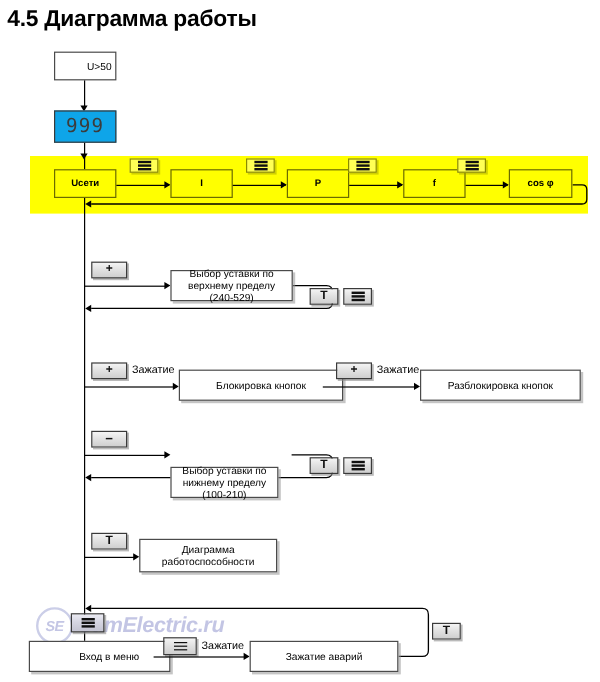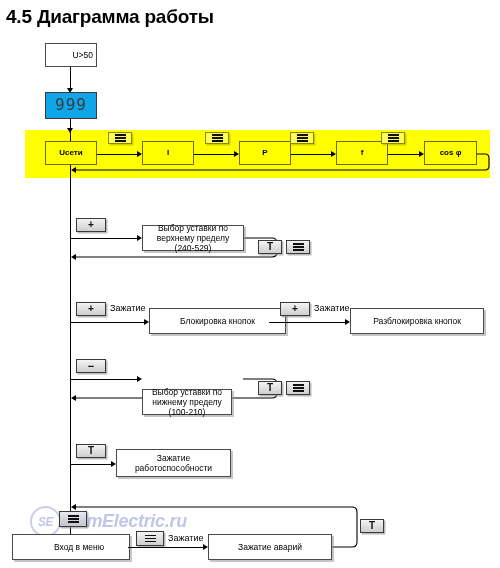--- a/index.html
+++ b/index.html
@@ -355,38 +355,38 @@
       </span>
   </div>
   <div class="arrow left" style="left:71px; top:395px;"></div>
 
   <div class="keybtn" style="left:76px; top:444px; width:30px; height:14px;">
     <span class="glyph-t">T</span>
   </div>
   <div class="ln h" style="left:70px; top:464px; width:44px;"></div>
   <div class="arrow right" style="left:111px; top:461px;"></div>
   <div class="node shadowed small-lbl" style="left:116px; top:449px; width:115px; height:28px;">
-    <span>Зажатие работоспособности</span>
+    <span>Диаграмма работоспособности</span>
   </div>
 
   <div class="watermark">
     <div class="wm-logo">SE</div>
     <div class="wm-text">SamElectric.ru</div>
   </div>
 
   <div class="keybtn watermarked" style="left:59px; top:511px; width:28px; height:16px;">
     <span class="hamburger">
         <i></i>
         <i></i>
         <i></i>
       </span>
   </div>
   <div class="arrow left" style="left:71px; top:504px;"></div>
 
-  <div class="node shadowed" style="left:12px; top:534px; width:118px; height:26px;padding-left:19px;">
+  <div class="node shadowed" style="left:24px; top:534px; width:118px; height:26px;padding-left:19px;">
     <span>Вход в меню</span>
   </div>
 
   <div class="keybtn" style="left:136px; top:531px; width:28px; height:15px;">
     <span class="hamburger">
         <i></i>
         <i></i>
         <i></i>
       </span>
   </div>

